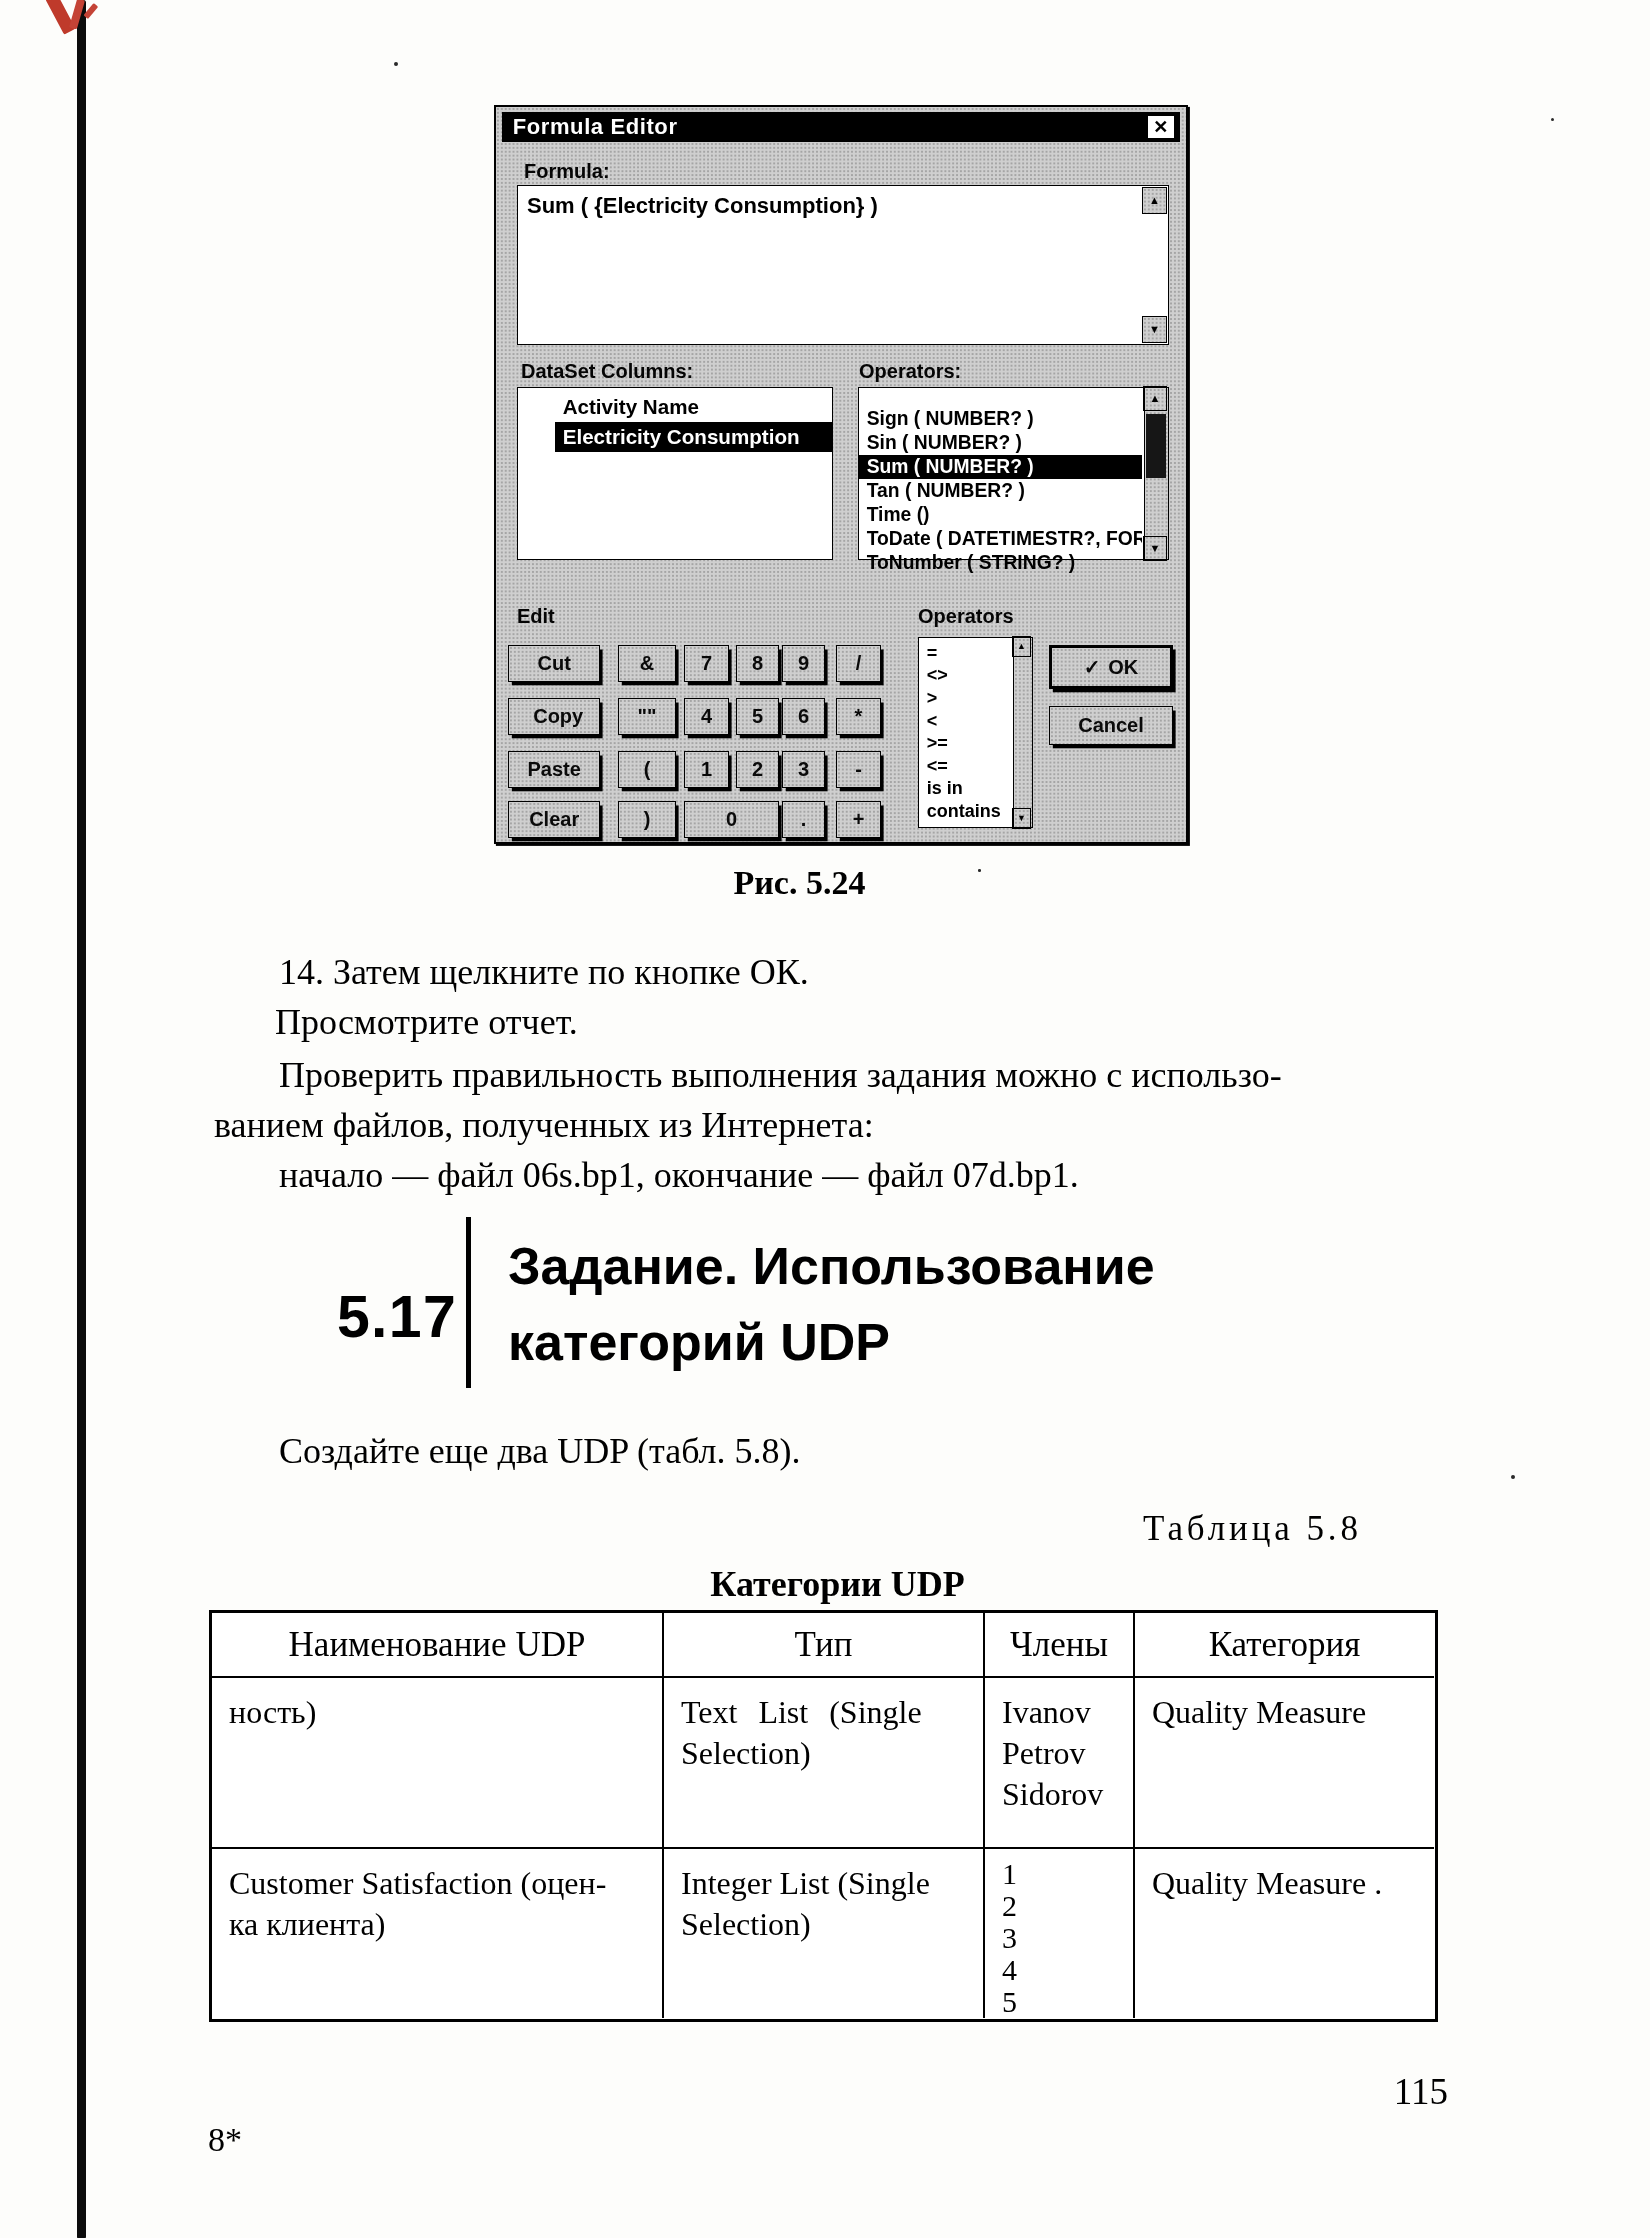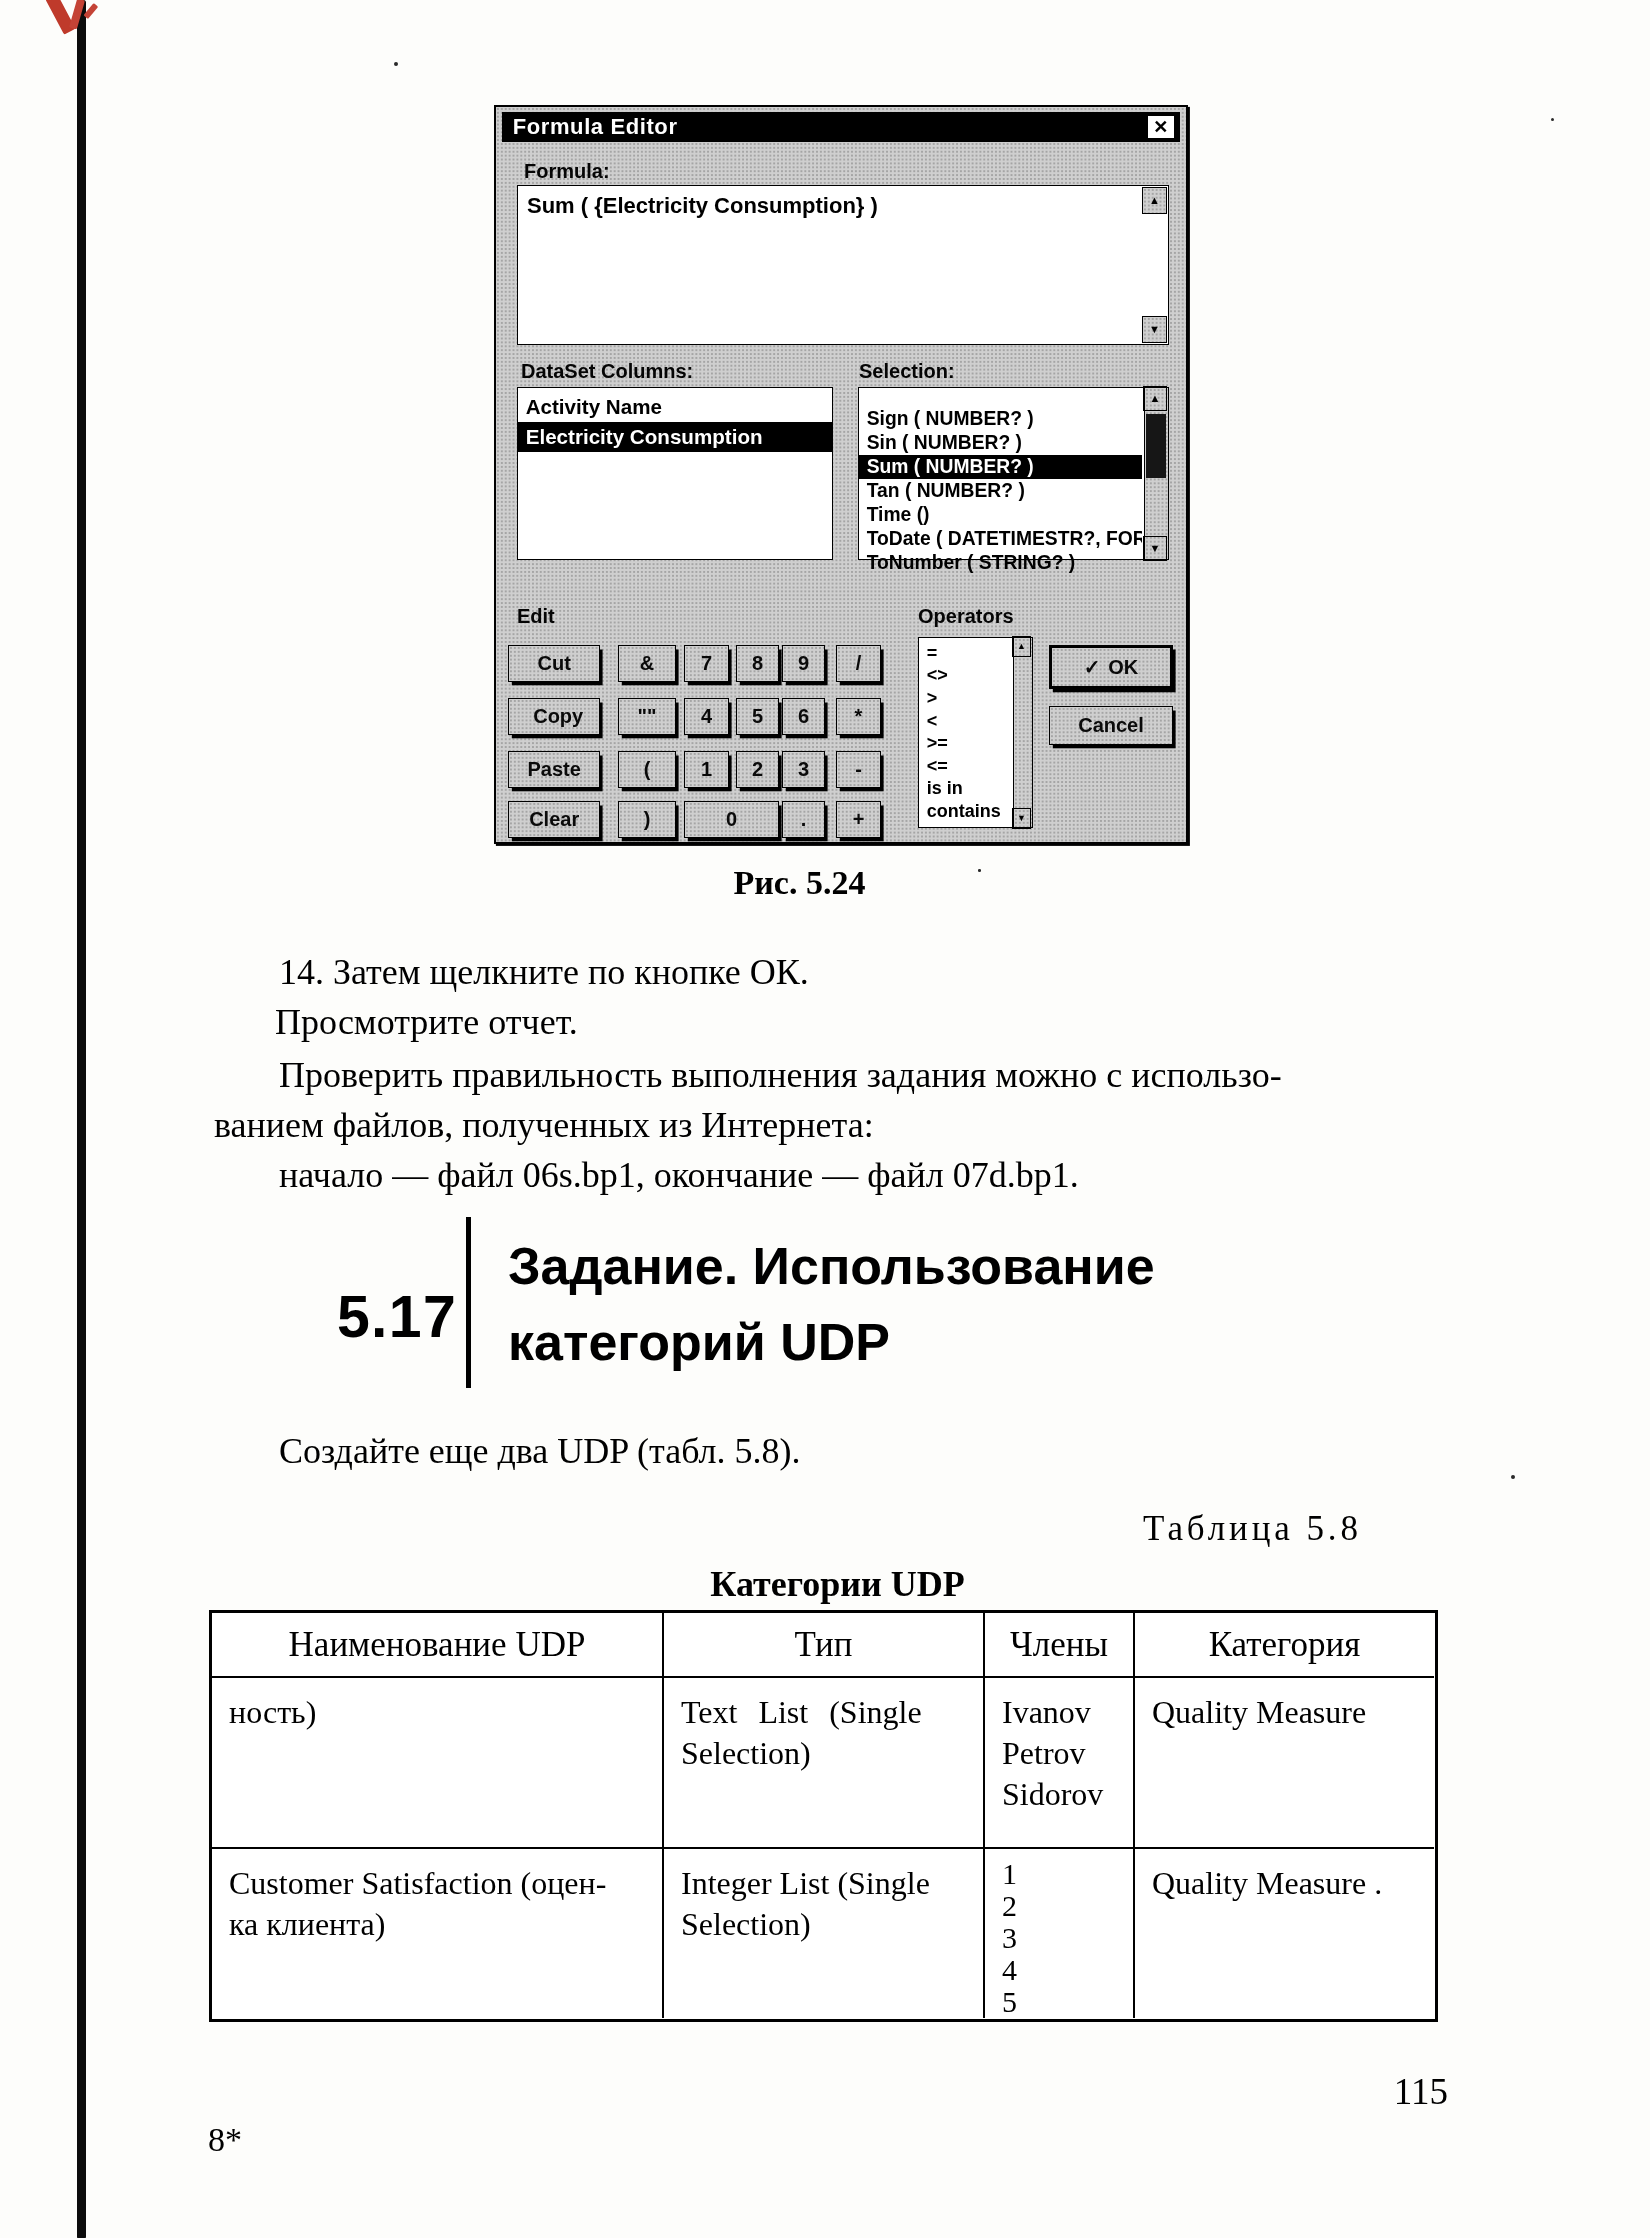--- a/index.html
+++ b/index.html
@@ -26,21 +26,21 @@
                color:#000; font:bold 18px/22px "Liberation Sans", sans-serif; text-align:center; border:1.3px solid #000; }
   .dlabel { font:600 20px "Liberation Sans", sans-serif; color:#050505; }
   .panel { background:#fff; border:1.9px solid #000; }
   .formula-box { left:21px; top:78px; width:652px; height:160px;
                  font:600 22px/30px "Liberation Sans", sans-serif; padding:5.2px 34px 5.2px 9px; }
   .sq { position:absolute; width:24.5px; height:27px; border:1.9px solid #000; text-align:center;
         font-size:11px; line-height:24.5px; color:#000; }
   .list-item { padding-left:7.7px; white-space:nowrap; overflow:hidden; font-weight:600; }
   .sel { background:#000; color:#fff; }
   .dataset-list { left:21px; top:280px; width:316px; height:173px; padding-top:3.9px;
-                  font:600 20.6px/30px "Liberation Sans", sans-serif; }
+                  font:600 20.6px/30px "Liberation Sans", sans-serif;padding-left:37px; }
   .functions-list { left:362px; top:280px; width:311px; height:173px; padding:19px 26px 0 0;
                     font:600 19.3px/24px "Liberation Sans", sans-serif; }
   .scrollcol { position:absolute; right:0; top:0; bottom:0; width:24.5px; border-left:1.9px solid #000; }
   .thumb { position:absolute; left:1.9px; right:1.9px; background:#161616; }
   .ops-list { left:422px; top:530px; width:115px; height:191px; padding:3.9px 20.6px 0 0;
               font:600 18px/22.6px "Liberation Sans", sans-serif; }
   .ops-list .scrollcol { width:19.3px; }
   .btn { display:flex; align-items:center; justify-content:center; gap:7.7px;
          border:1.9px solid #000; box-shadow:3.2px 3.9px 0 -0.6px #000;
          font:bold 20px "Liberation Sans", sans-serif; color:#0a0a0a;margin-top:8px; }
@@ -103,21 +103,21 @@
     <span class="sq ht" style="right:1.3px;top:1.3px;"><span>▲</span></span>
     <span class="sq ht" style="right:1.3px;bottom:1.3px;"><span>▼</span></span>
   </div>
 
   <div class="abs dlabel" style="left:25px;top:253px;">DataSet Columns:</div>
   <div class="abs panel dataset-list">
     <div class="list-item">Activity Name</div>
     <div class="list-item sel">Electricity Consumption</div>
   </div>
 
-  <div class="abs dlabel" style="left:363px;top:253px;">Selection:</div>
+  <div class="abs dlabel" style="left:363px;top:253px;">Operators:</div>
   <div class="abs panel functions-list">
     <div class="list-item">Sign ( NUMBER? )</div>
     <div class="list-item">Sin ( NUMBER? )</div>
     <div class="list-item sel">Sum ( NUMBER? )</div>
     <div class="list-item">Tan ( NUMBER? )</div>
     <div class="list-item">Time ()</div>
     <div class="list-item">ToDate ( DATETIMESTR?, FOR—</div>
     <div class="list-item">ToNumber ( STRING? )</div>
     <div class="scrollcol ht">
       <span class="sq" style="left:-1.9px;top:-1.9px;border-width:1.3px;width:24.5px;height:24.5px;line-height:22px;"><span>▲</span></span>

